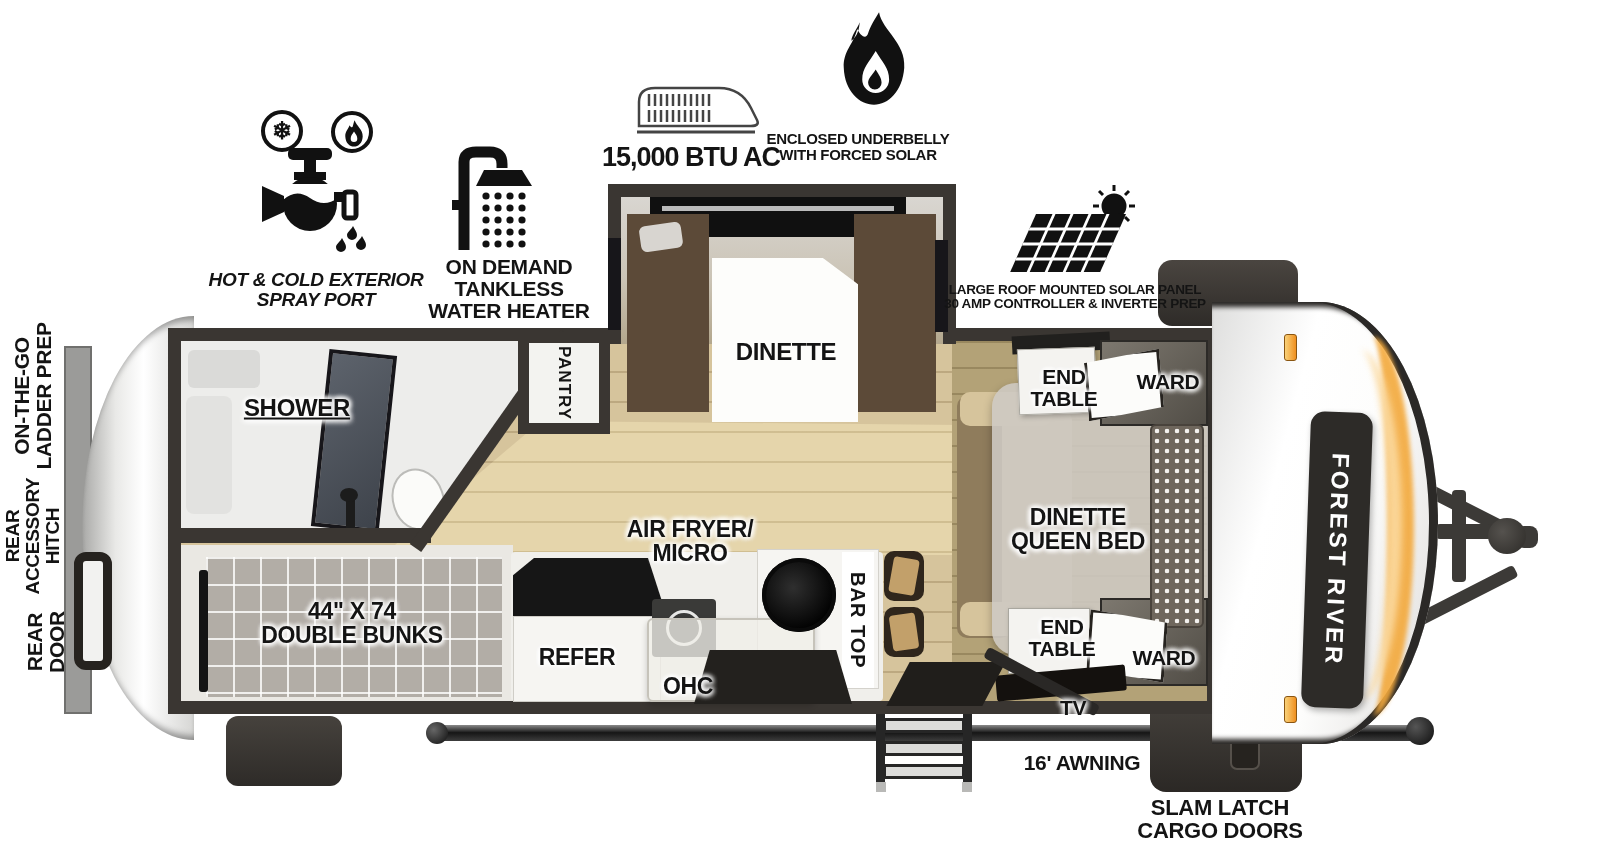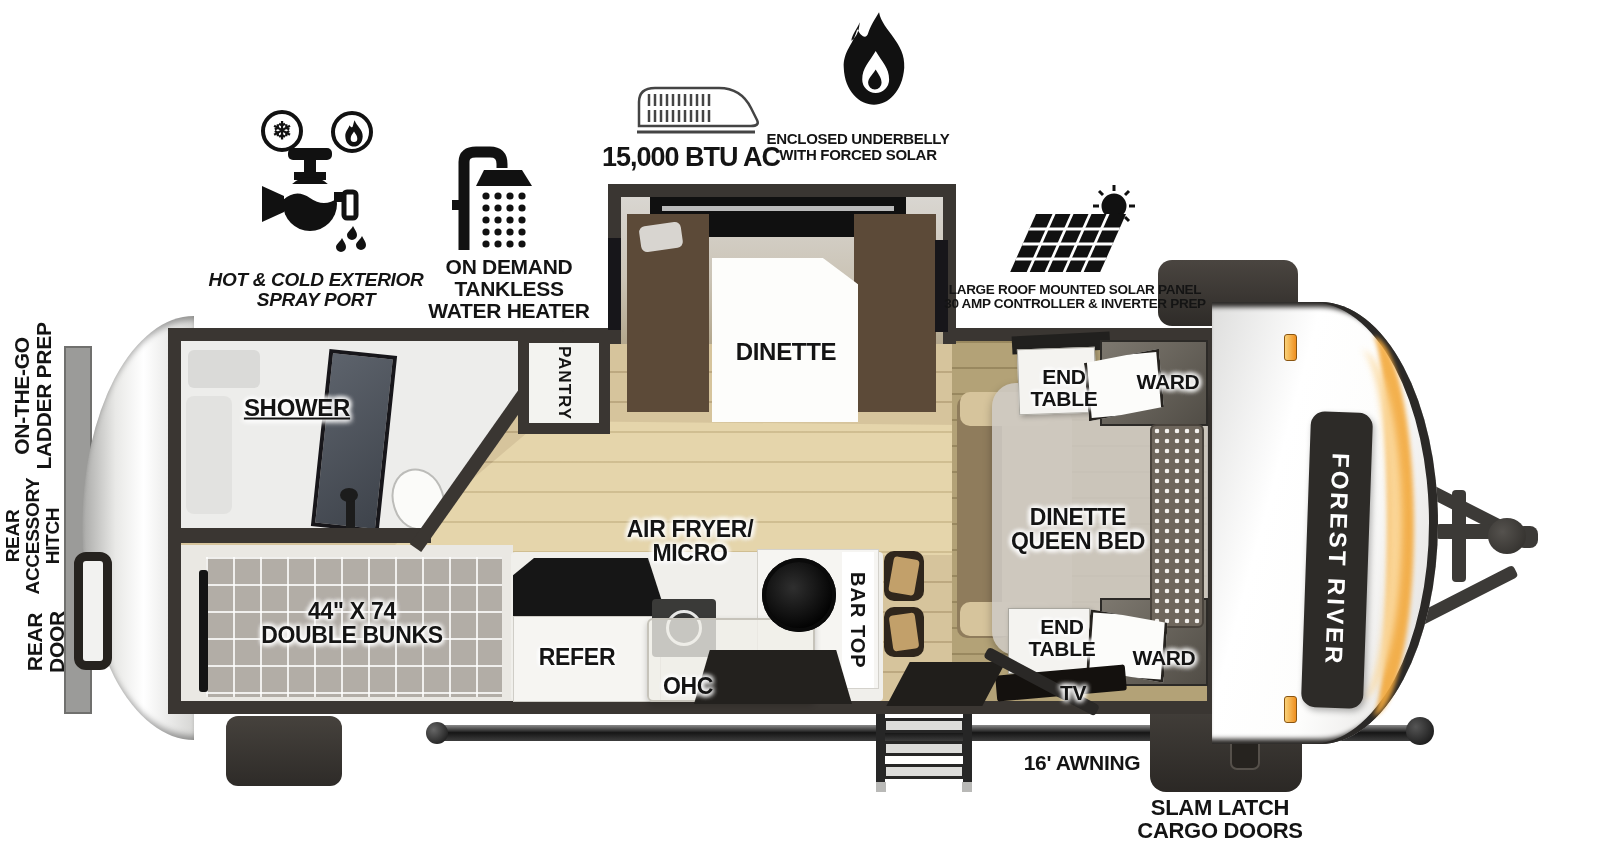--- a/index.html
+++ b/index.html
@@ -308,21 +308,21 @@
 
   <div class="abs" style="left:1008px;top:608px;width:82px;height:66px;background:#f4f3f0;border:1px solid #a9a79f;
               box-shadow:2px 2px 5px rgba(0,0,0,.25);z-index:13;"></div>
   <div class="abs woodbox" style="left:1100px;top:598px;width:108px;height:88px;z-index:13;"></div>
   <div class="abs whitedoor" style="left:1088px;top:612px;width:78px;height:68px;z-index:14;transform:rotate(4deg);
               clip-path:polygon(0 0,100% 12%,100% 100%,0 88%);"></div>
   <div class="abs" style="left:996px;top:670px;width:130px;height:26px;background:#14110e;border-radius:3px;transform:rotate(-5deg);z-index:15;"></div>
   <div class="lbl halo" style="left:1062px;top:638px;font-size:21px;">END
 TABLE</div>
   <div class="lbl halo" style="left:1164px;top:658px;font-size:21px;">WARD</div>
-  <div class="lbl halo" style="left:1073px;top:693px;font-size:21px;z-index:25;">TV</div>
+  <div class="lbl halo" style="left:1073px;top:708px;font-size:21px;z-index:25;">TV</div>
 
   <div class="abs" style="left:694px;top:650px;width:158px;height:54px;background:#23211e;z-index:16;
               clip-path:polygon(10% 0,90% 0,100% 100%,0 100%);"></div>
   <div class="abs" style="left:898px;top:662px;width:96px;height:44px;background:#201e1b;z-index:16;transform:skewX(-28deg);"></div>
   <div class="abs" style="left:986px;top:646px;width:126px;height:12px;background:#2a2826;border-radius:4px;z-index:17;
               transform:rotate(28deg);transform-origin:left center;"></div>
 
   <div class="abs" style="left:876px;top:712px;width:96px;height:80px;z-index:6;">
     <div style="position:absolute;left:0;top:0;width:9px;height:72px;background:#262626;border-radius:2px;"></div>
     <div style="position:absolute;right:0;top:0;width:9px;height:72px;background:#262626;border-radius:2px;"></div>

